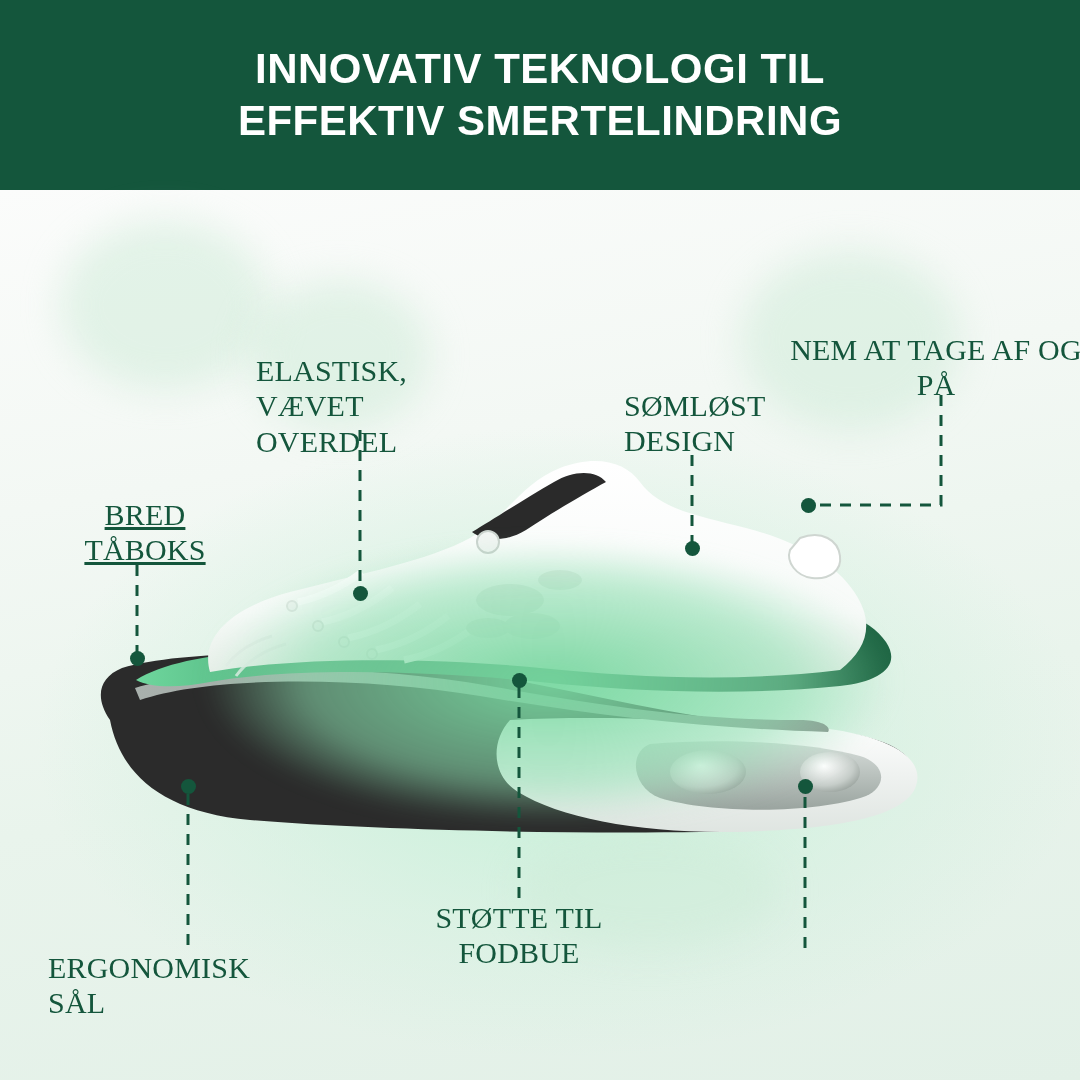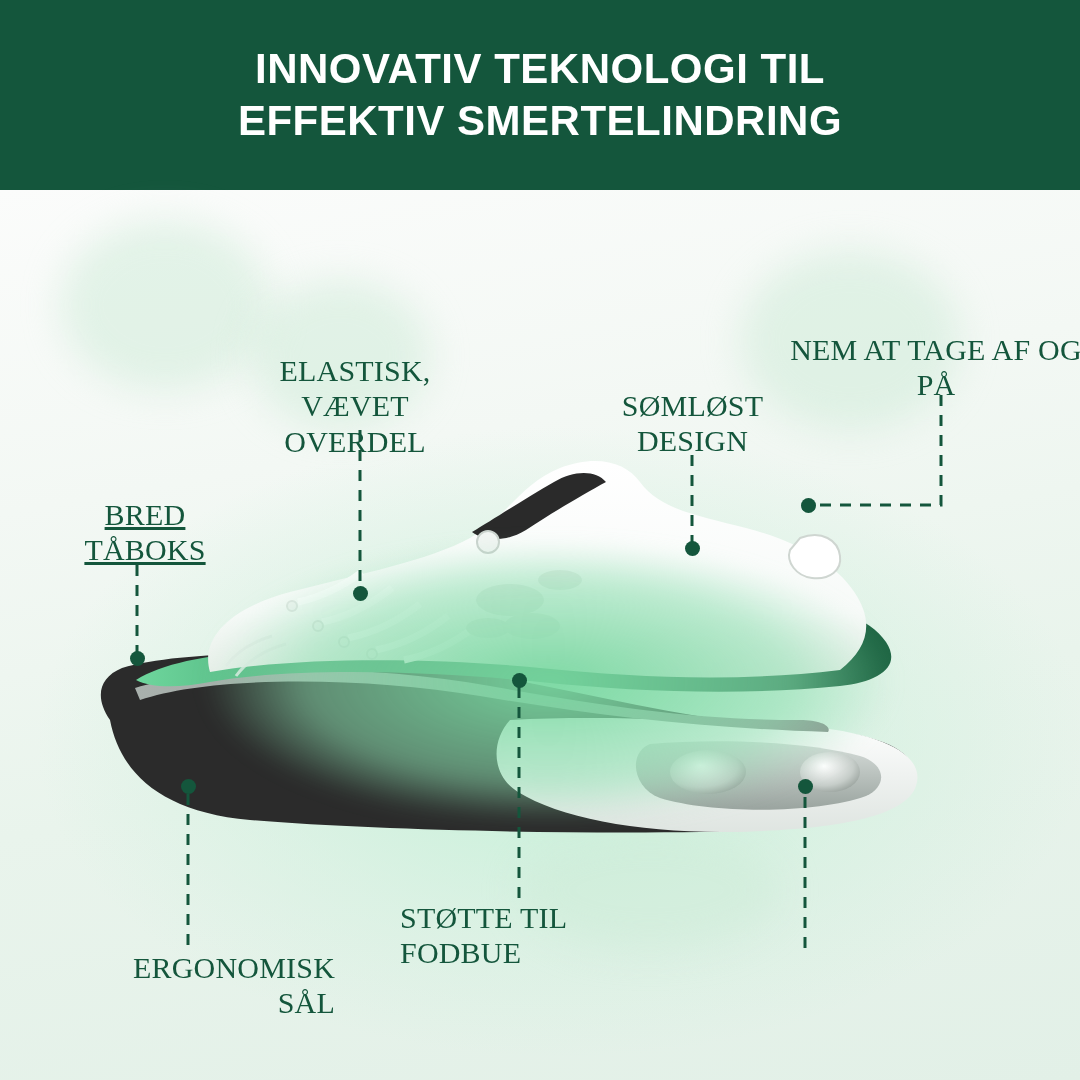--- a/index.html
+++ b/index.html
@@ -236,29 +236,29 @@
   <div class="dot" style="left:353px; top:586px;"></div>
   <div class="dot" style="left:685px; top:541px;"></div>
   <div class="dot" style="left:801px; top:498px;"></div>
   <div class="dot" style="left:181px; top:779px;"></div>
   <div class="dot" style="left:512px; top:673px;"></div>
   <div class="dot" style="left:798px; top:779px;"></div>
 
   <div class="callout-label" style="left:60px; top:497px; width:170px; text-align:center;text-decoration:underline;">BRED
 TÅBOKS</div>
 
-  <div class="callout-label" style="left:228px; top:353px; width:254px; text-align:center;">ELASTISK,
+  <div class="callout-label" style="left:256px; top:353px; width:254px; text-align:left;">ELASTISK,
 VÆVET OVERDEL</div>
 
-  <div class="callout-label" style="left:600px; top:388px; width:185px; text-align:center;">SØMLØST
+  <div class="callout-label" style="left:624px; top:388px; width:185px; ">SØMLØST
 DESIGN</div>
 
   <div class="callout-label" style="left:790px; top:332px; width:292px; text-align:center;">NEM AT TAGE AF OG
 PÅ</div>
 
-  <div class="callout-label" style="left:77px; top:950px; width:258px; text-align:right;">ERGONOMISK
+  <div class="callout-label" style="left:48px; top:950px; width:258px; text-align:left;">ERGONOMISK
 SÅL</div>
 
-  <div class="callout-label" style="left:400px; top:900px; width:238px; text-align:left;">STØTTE TIL
+  <div class="callout-label" style="left:400px; top:900px; width:238px; text-align:center;">STØTTE TIL
 FODBUE</div>
 
 
 </div>
 
 </body></html>

